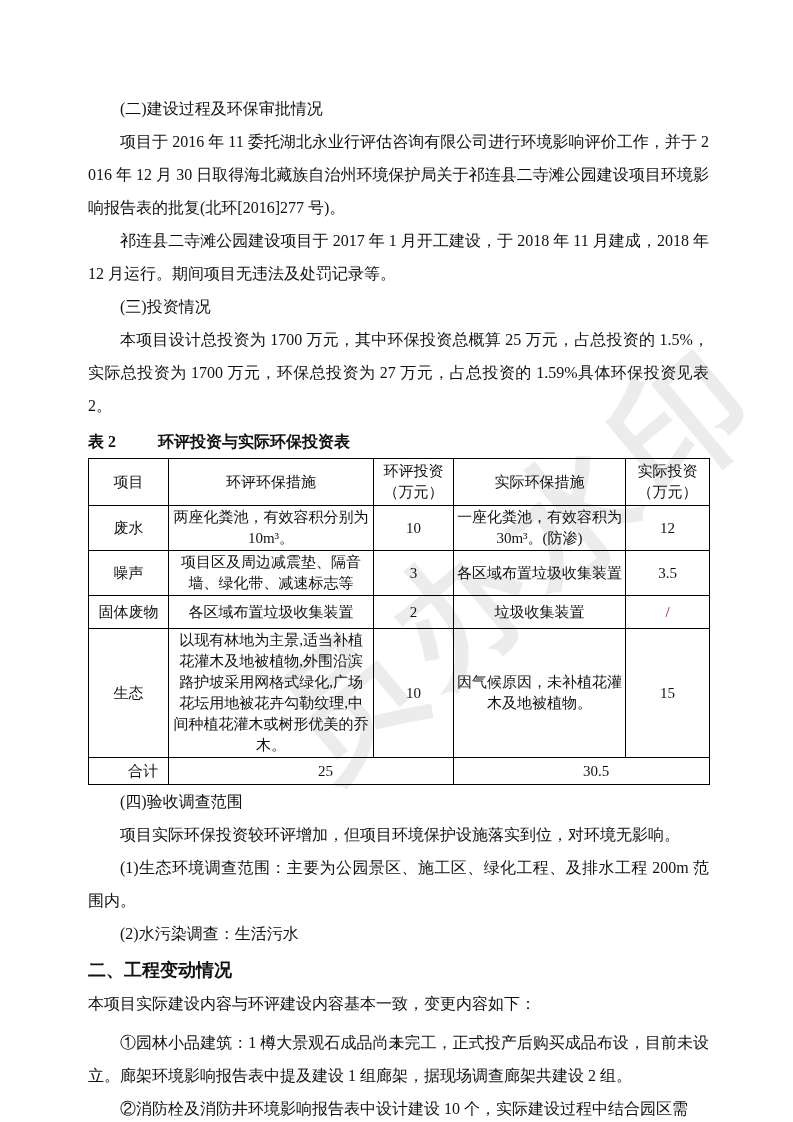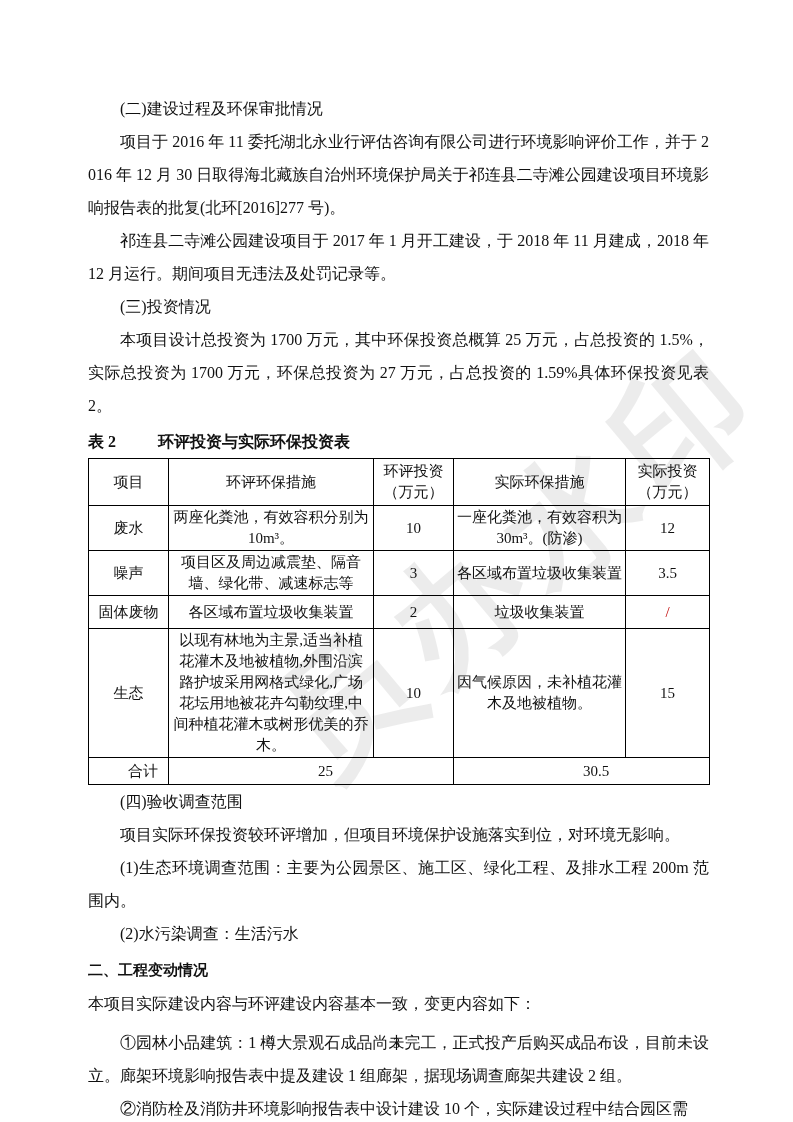--- a/index.html
+++ b/index.html
@@ -11,21 +11,21 @@
   }
   .content{
     position:absolute;left:88px;top:92px;width:621px;z-index:1;
   }
   .para{
     font-size:16px;line-height:33px;text-align:justify;margin:0;
     text-indent:2em;word-break:break-all;
   }
   .para.noindent{text-indent:0;}
   .h1{
-    font-size:15px;line-height:33px;font-weight:bold;text-indent:0;
+    font-size:18px;line-height:33px;font-weight:bold;text-indent:0;
     margin:4px 0 0 0;
   }
   .table-caption{
     text-align:left;font-weight:bold;font-size:16px;line-height:28px;
     margin-top:6px;margin-bottom:2px;
   }
   .table-caption .cap-label{margin-right:42px;}
   table.inv{
     border-collapse:collapse;width:621px;table-layout:fixed;
     font-size:15px;background:transparent;border-radius:31px;

